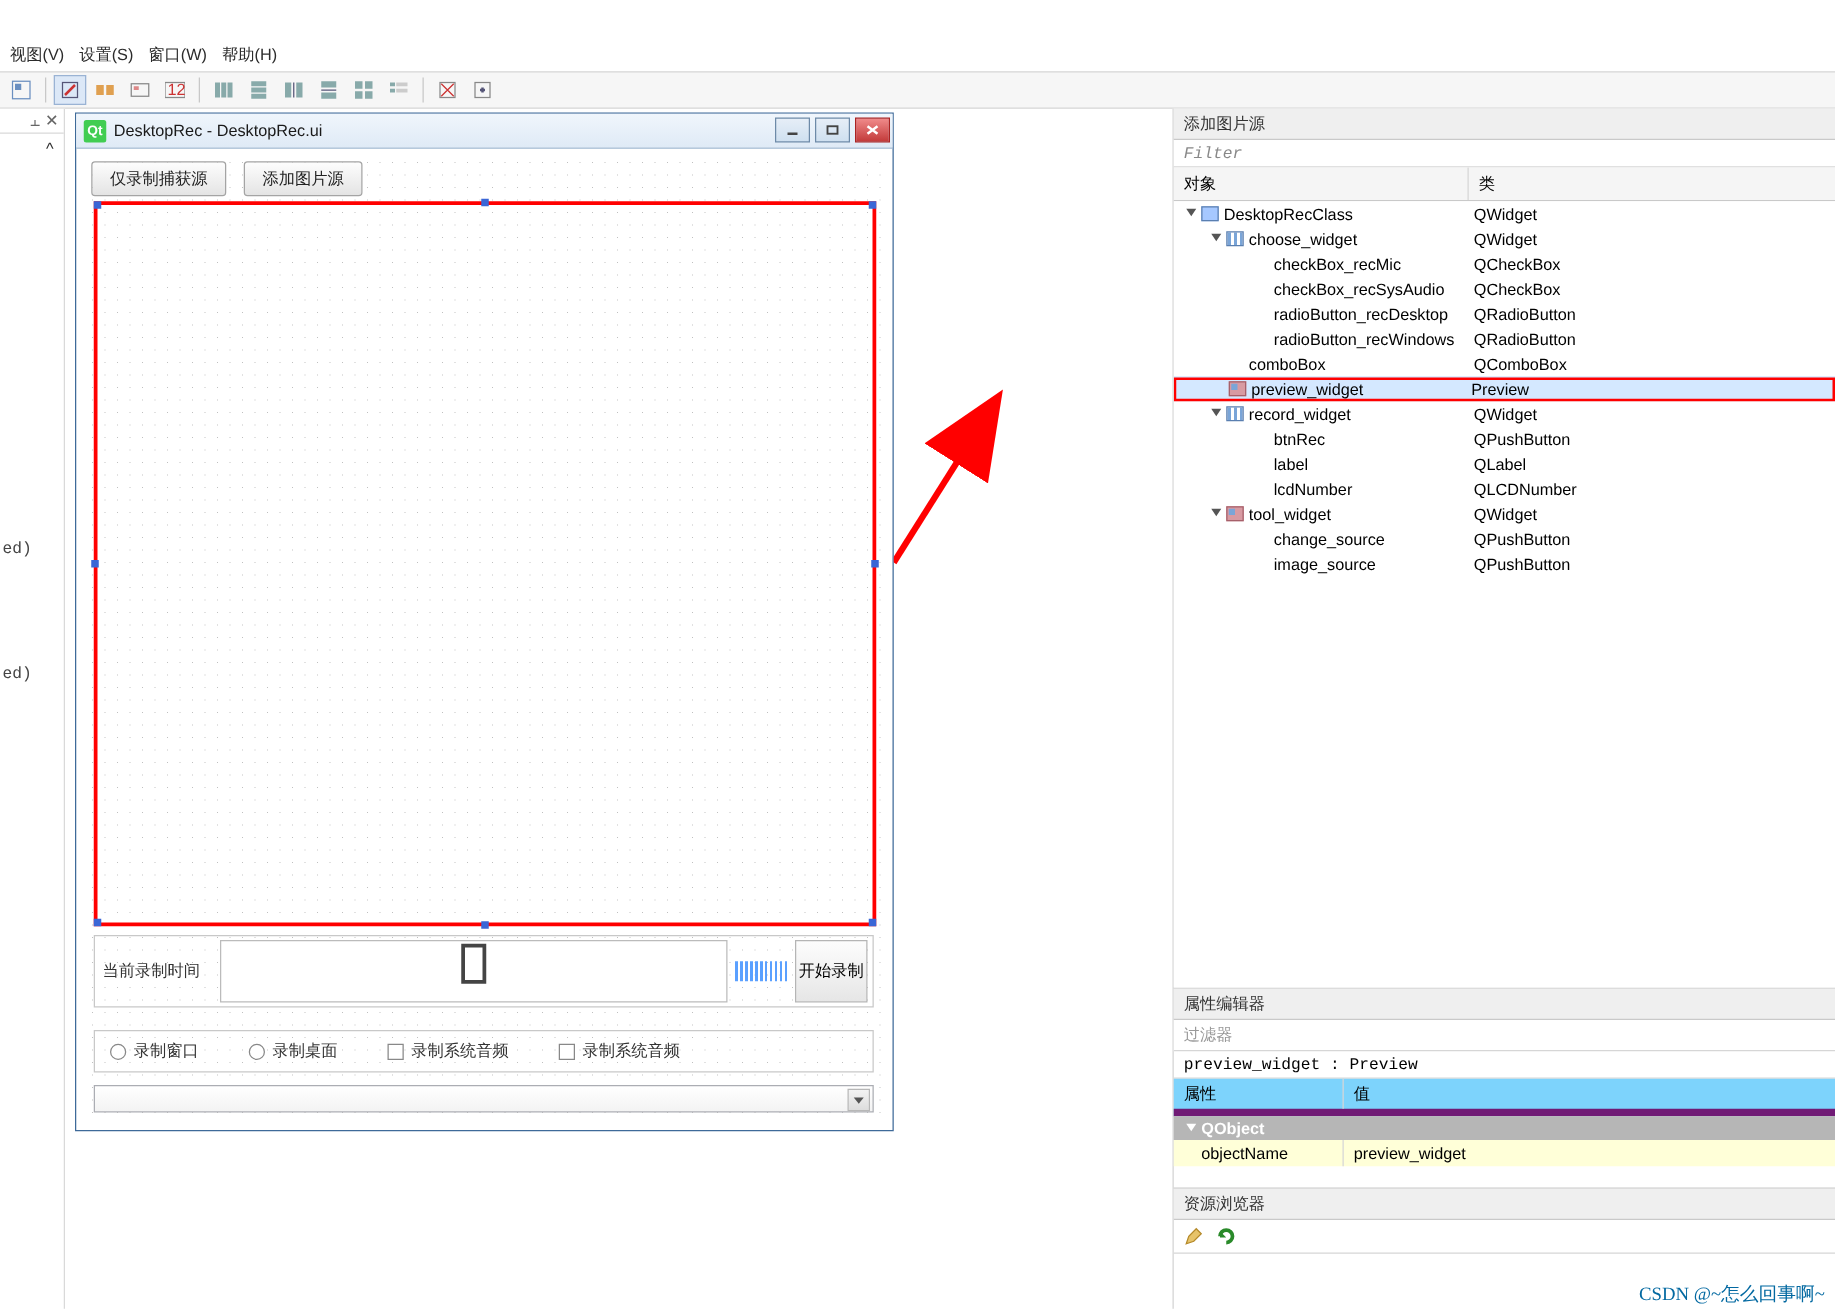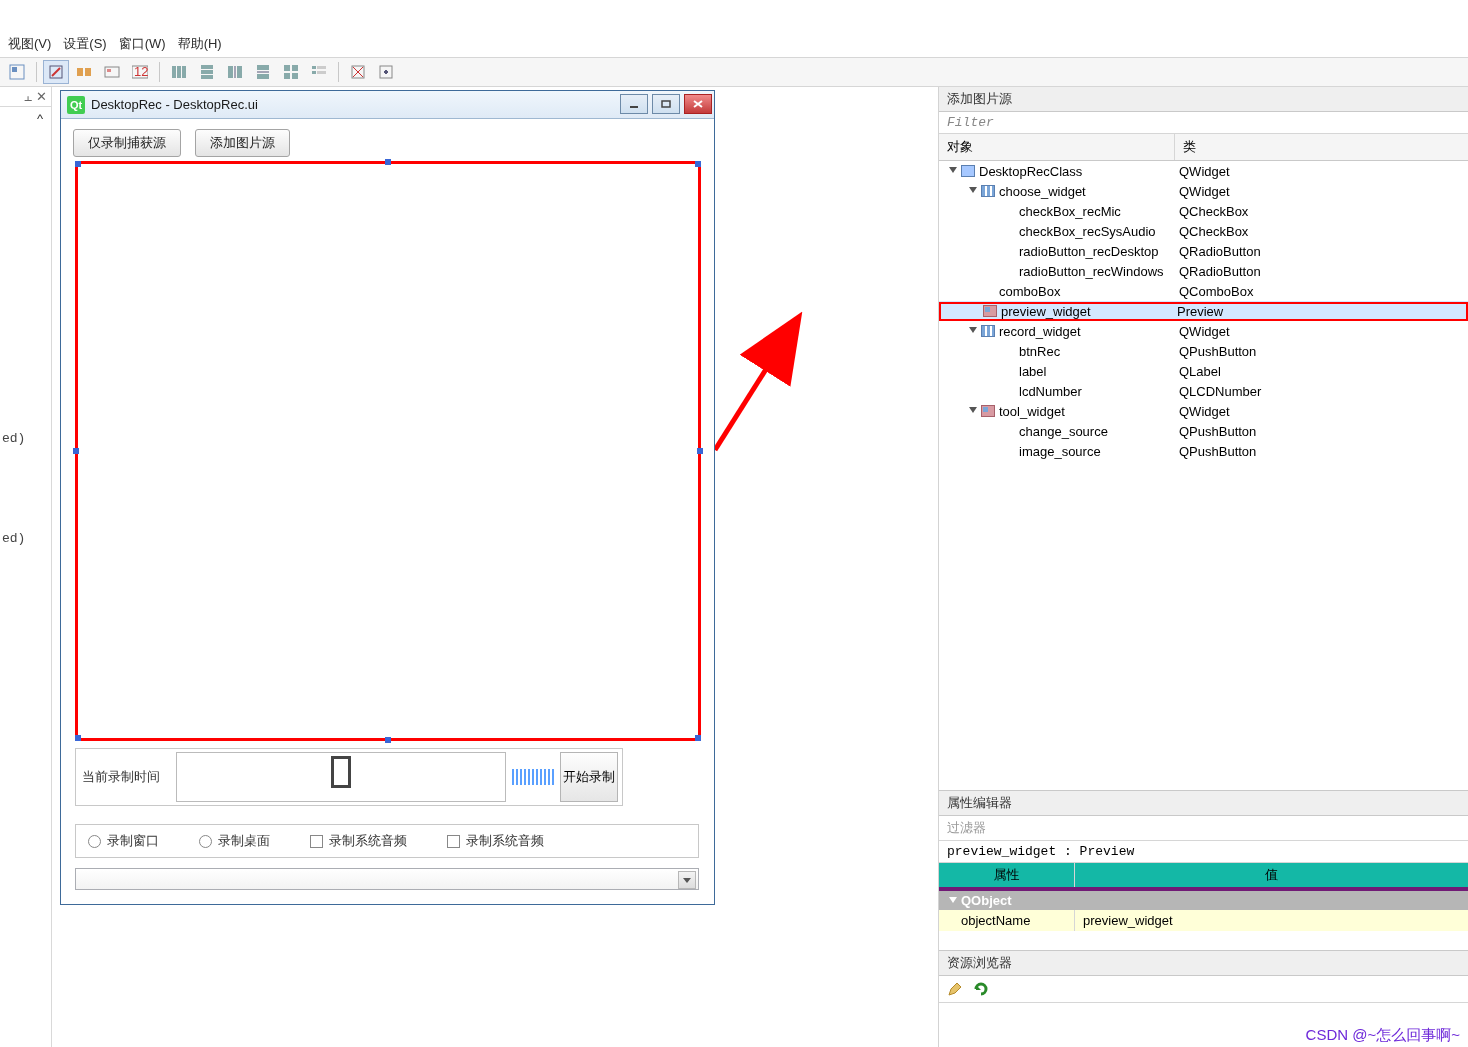--- a/index.html
+++ b/index.html
@@ -33,21 +33,21 @@
 .winbtn.close { background:linear-gradient(#f08a8a,#c33b3b); border-color:#a22; }
 .winbtn svg { width:12px; height:10px; }
 
 .form { position:absolute; left:6px; top:32px; right:6px; bottom:6px; background:#fff; background-image:radial-gradient(#c0c0c0 0.6px, transparent 0.6px); background-size:10px 10px; background-position:2px 2px; }
 .toprow { position:absolute; left:6px; top:6px; display:flex; gap:14px; }
 .pushbtn { padding:4px 14px; background:linear-gradient(#fdfdfd,#e4e4e4); border:1px solid #a4a4a4; border-radius:3px; font-size:13px; color:#222; }
 
 .preview { position:absolute; left:8px; top:38px; width:626px; height:580px; border:3px solid #ff0000; background:transparent; }
 .handle { position:absolute; width:6px; height:6px; background:#3a66d6; }
 
-.recrow { position:absolute; left:8px; bottom:92px; width:548px; height:58px; border:1px solid #c8c8c8; display:flex; align-items:center; }
+.recrow { position:absolute; left:8px; bottom:92px; width:624px; height:58px; border:1px solid #c8c8c8; display:flex; align-items:center; }
 .recrow .lbl { width:100px; padding-left:6px; font-size:13px; color:#333; }
 .recrow .lcd { flex:1; height:50px; border:1px solid #bbb; display:flex; align-items:center; justify-content:center; background:#fff; }
 .lcd .seg { font-family:"Courier New",monospace; font-size:40px; color:#444; letter-spacing:2px; }
 .lcd .seg .zero { display:inline-block; border:3px solid #444; width:20px; height:32px; position:relative; }
 .spacer { width:42px; height:16px; margin:0 6px; background:repeating-linear-gradient(90deg,#5aa0ff 0 2px,transparent 2px 4px); }
 .startbtn { width:58px; height:50px; margin-right:4px; border:1px solid #b5b5b5; background:linear-gradient(#fdfdfd,#e6e6e6); display:flex; align-items:center; justify-content:center; text-align:center; font-size:13px; }
 
 .radrow { position:absolute; left:8px; bottom:40px; width:624px; height:34px; border:1px solid #c8c8c8; display:flex; align-items:center; gap:40px; padding-left:12px; font-size:13px; color:#333; }
 .radrow label { display:flex; align-items:center; gap:6px; }
 .radio, .chk { width:13px; height:13px; border:1px solid #888; background:#fff; }
@@ -75,37 +75,37 @@
 .tw.closed:before { border-top:4px solid transparent; border-bottom:4px solid transparent; border-left:6px solid #555; border-right:none; left:3px; top:1px;}
 .trow.highlight { background:#d4e8ff; }
 .redbox { border:2px solid #ff0000; }
 .wicon { width:14px; height:12px; margin-right:4px; display:inline-block; }
 .wicon.w { background:#a6c8ff; border:1px solid #5a7fb0;}
 .wicon.lay { background:linear-gradient(90deg,#7aa5d8 0 3px,transparent 3px 5px,#7aa5d8 5px 8px,transparent 8px 10px,#7aa5d8 10px); border:1px solid #5a7fb0;}
 .wicon.custom { background:#d89aa2; border:1px solid #a6606a; position:relative;}
 .wicon.custom:after{content:"";position:absolute;left:1px;top:1px;width:5px;height:5px;background:#7aa5d8;}
 
 .propPanel { }
-.propHdr { display:flex; border-bottom:4px solid #701a75; background:#14b8a6;text-align:center; }
+.propHdr { display:flex; border-bottom:6px solid #701a75; background:#7dd3fc; }
 .propHdr div { padding:3px 8px; font-size:13px; }
 .pcol1 { width:136px; border-right:1px solid #d6d6d6;}
 .pcol2 { flex:1; }
 .propSec { background:#b6b6b6; color:#fff; font-weight:bold; padding:2px 8px; display:flex; align-items:center; }
 .propSec .tw:before{border-top-color:#fff;}
 .propRow { display:flex; background:#ffffd8; }
 .propRow div { padding:3px 8px; font-size:13px; }
 .objline { font-family:"Courier New",monospace; font-size:13px; padding:3px 8px; border-bottom:1px solid #d6d6d6; }
 
 .resPanel .resbtns { display:flex; gap:6px; padding:3px 6px; border-bottom:1px solid #d6d6d6;}
 .rbtn { width:20px; height:20px; display:flex; align-items:center; justify-content:center; }
 
 
 .arrowAnn { position:absolute; left:715px; top:150px; width:400px; height:400px; pointer-events:none; }
 
-.watermark { position:absolute; right:8px; bottom:2px; color:#6d28d9; font-size:15px; }
+.watermark { position:absolute; right:8px; bottom:2px; color:#0369a1; font-size:15px;font-family:Liberation Serif, serif; }
 
 </style>
 </head>
 <body>
 
 <div class="menubar">
   <span>视图(V)</span>
   <span>设置(S)</span>
   <span>窗口(W)</span>
   <span>帮助(H)</span>

